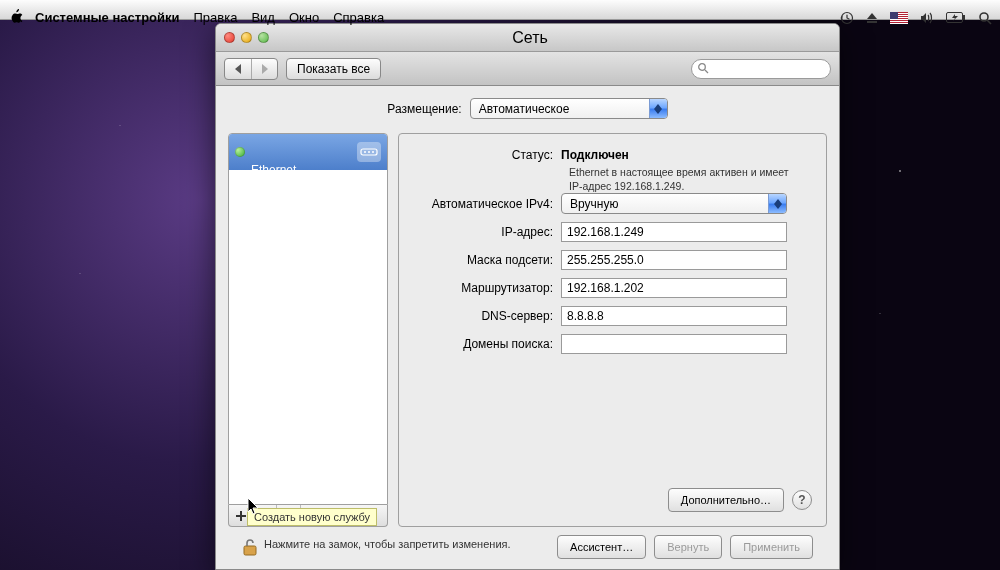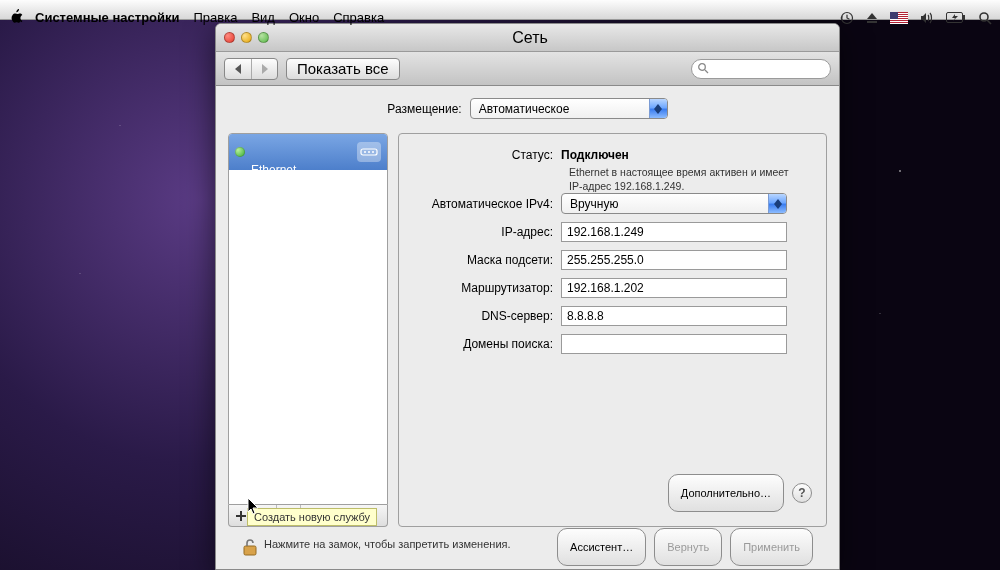--- a/index.html
+++ b/index.html
@@ -79,21 +79,21 @@
     display:flex; height:22px; border:1px solid #888; border-radius:4px; overflow:hidden;
     background:linear-gradient(#fdfdfd,#dcdcdc);
   }
   .segbtn button{
     border:none;background:transparent;width:26px;display:flex;align-items:center;justify-content:center;cursor:default;
     font-size:11px;color:#333;
   }
   .segbtn button + button{border-left:1px solid #aaa;}
   .pillbtn{
     height:22px; padding:0 10px; border:1px solid #888; border-radius:4px;
-    background:linear-gradient(#fdfdfd,#dcdcdc); font-size:15px;cursor:default;
+    background:linear-gradient(#fdfdfd,#dcdcdc); font-size:12px;cursor:default;
     display:flex;align-items:center;
   }
   .toolbar .spacer{flex:1;}
   .search{
     position:relative;width:140px;height:20px;
   }
   .search input{
     width:100%;height:100%;border-radius:10px;border:1px solid #9a9a9a;
     padding:0 8px 0 22px;font-size:11px;background:#fff;
   }
@@ -146,21 +146,21 @@
   .form-row .lbl{width:148px;text-align:right;padding-right:8px;font-size:12px;}
   .form-row .val{flex:1;}
   .status-strong{font-weight:bold;font-size:12px;}
   .status-note{font-size:10.5px;color:#333;margin-left:156px;margin-top:-4px;max-width:230px;line-height:1.3;}
   .text-input{
     width:226px;height:20px;border:1px solid #9a9a9a;background:#fff;font-size:12px;padding:0 5px;
   }
   .detail-pane .spacer{flex:1;}
   .adv-row{display:flex;justify-content:flex-end;align-items:center;gap:8px;}
   .round-btn{
-    height:38px;padding:0 12px;border:1px solid #8d8d8d;border-radius:10px;
+    height:24px;padding:0 12px;border:1px solid #8d8d8d;border-radius:4px;
     background:linear-gradient(#fdfdfd,#e0e0e0);font-size:11px;cursor:default;
   }
   .help-btn{
     width:20px;height:20px;border-radius:50%;border:1px solid #8d8d8d;
     background:linear-gradient(#fdfdfd,#e0e0e0);font-size:12px;font-weight:bold;color:#555;cursor:default;
     display:flex;align-items:center;justify-content:center;
   }
   .footer{
     height:42px;display:flex;align-items:center;padding:0 14px 2px 14px;gap:8px;
     position:relative;

